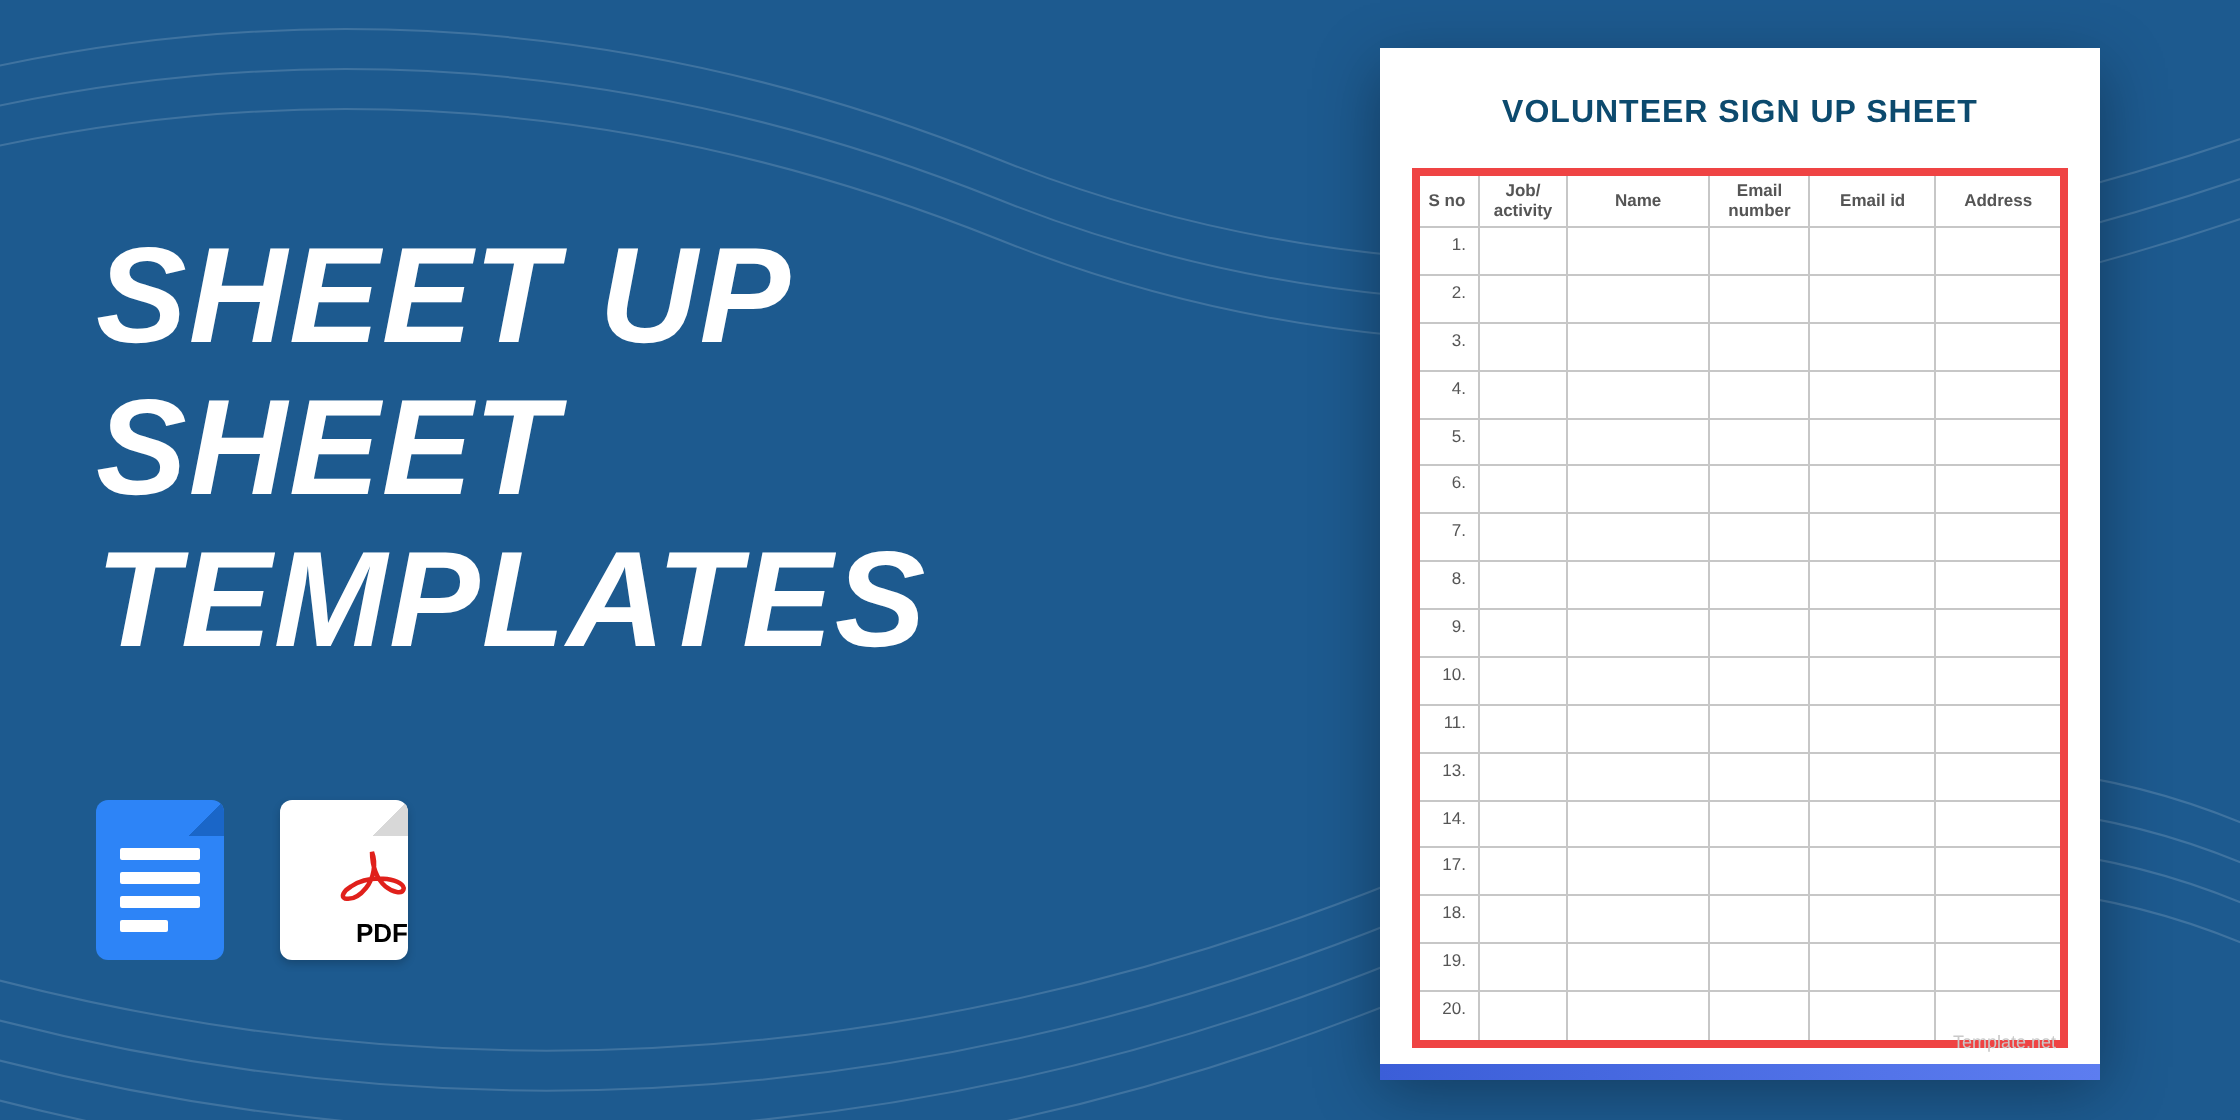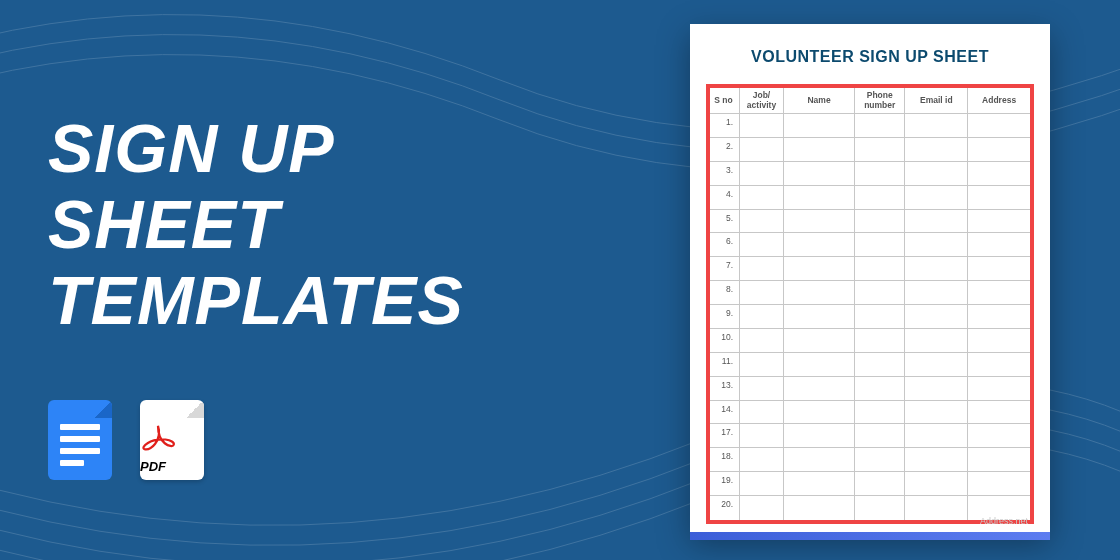--- a/index.html
+++ b/index.html
@@ -69,25 +69,24 @@
   .doc-lines span:nth-child(3){width:100%}
   .doc-lines span:nth-child(4){width:60%}
   .pdf-icon {
     width: 64px;
     height: 80px;
     background: #fff;
     border-radius: 6px;
     position: relative;
     display: flex;
     flex-direction: column;
-    align-items: flex-start;
+    align-items: flex-end;
     justify-content: flex-end;
     padding-bottom: 6px;
     box-shadow: 0 2px 4px rgba(0,0,0,0.2);
-    font-style: italic;
   }
   .pdf-icon .fold {
     position: absolute;
     top: 0; right: 0;
     width: 18px; height: 18px;
     background: linear-gradient(135deg, transparent 50%, #d8d8d8 50%);
     border-top-right-radius: 6px;
   }
   .pdf-icon svg { margin-top: 6px; }
   .pdf-label {
@@ -176,21 +175,21 @@
     <path d="M -100 80 Q 200 -20 500 100 T 1200 60"></path>
     <path d="M -100 100 Q 200 0 500 120 T 1200 80"></path>
     <path d="M -100 460 Q 300 600 700 440 T 1300 560"></path>
     <path d="M -100 480 Q 300 620 700 460 T 1300 580"></path>
     <path d="M -100 500 Q 300 640 700 480 T 1300 600"></path>
     <path d="M -100 520 Q 300 660 700 500 T 1300 620"></path>
   </g>
 </svg>
 
 <div class="headline">
-  <div>SIGN UP</div>
+  <div>SHEET UP</div>
   <div>SHEET</div>
   <div>TEMPLATES</div>
 </div>
 
 <div class="icons">
   <div class="doc-icon">
     <div class="doc-lines">
       <span></span>
         <span></span>
         <span></span>
@@ -207,21 +206,21 @@
 </div>
 
 <div class="sheet">
   <div class="sheet-title">VOLUNTEER SIGN UP SHEET</div>
   <div class="grid">
     <div class="grid-row header">
       <div class="cell c0">S no</div>
       <div class="cell c1">Job/
 activity</div>
       <div class="cell c2">Name</div>
-      <div class="cell c3">Phone
+      <div class="cell c3">Email
 number</div>
       <div class="cell c4">Email id</div>
       <div class="cell c5">Address</div>
     </div>
 
   <div class="grid-row">
         <div class="cell c0">1.</div>
         <div class="cell c1"></div>
         <div class="cell c2"></div>
         <div class="cell c3"></div>
@@ -350,14 +349,14 @@
       </div>
       <div class="grid-row">
         <div class="cell c0">20.</div>
         <div class="cell c1"></div>
         <div class="cell c2"></div>
         <div class="cell c3"></div>
         <div class="cell c4"></div>
         <div class="cell c5"></div>
       </div>
     </div>
-  <div class="watermark">Address.net</div>
+  <div class="watermark">Template.net</div>
 </div>
 
 </body></html>

